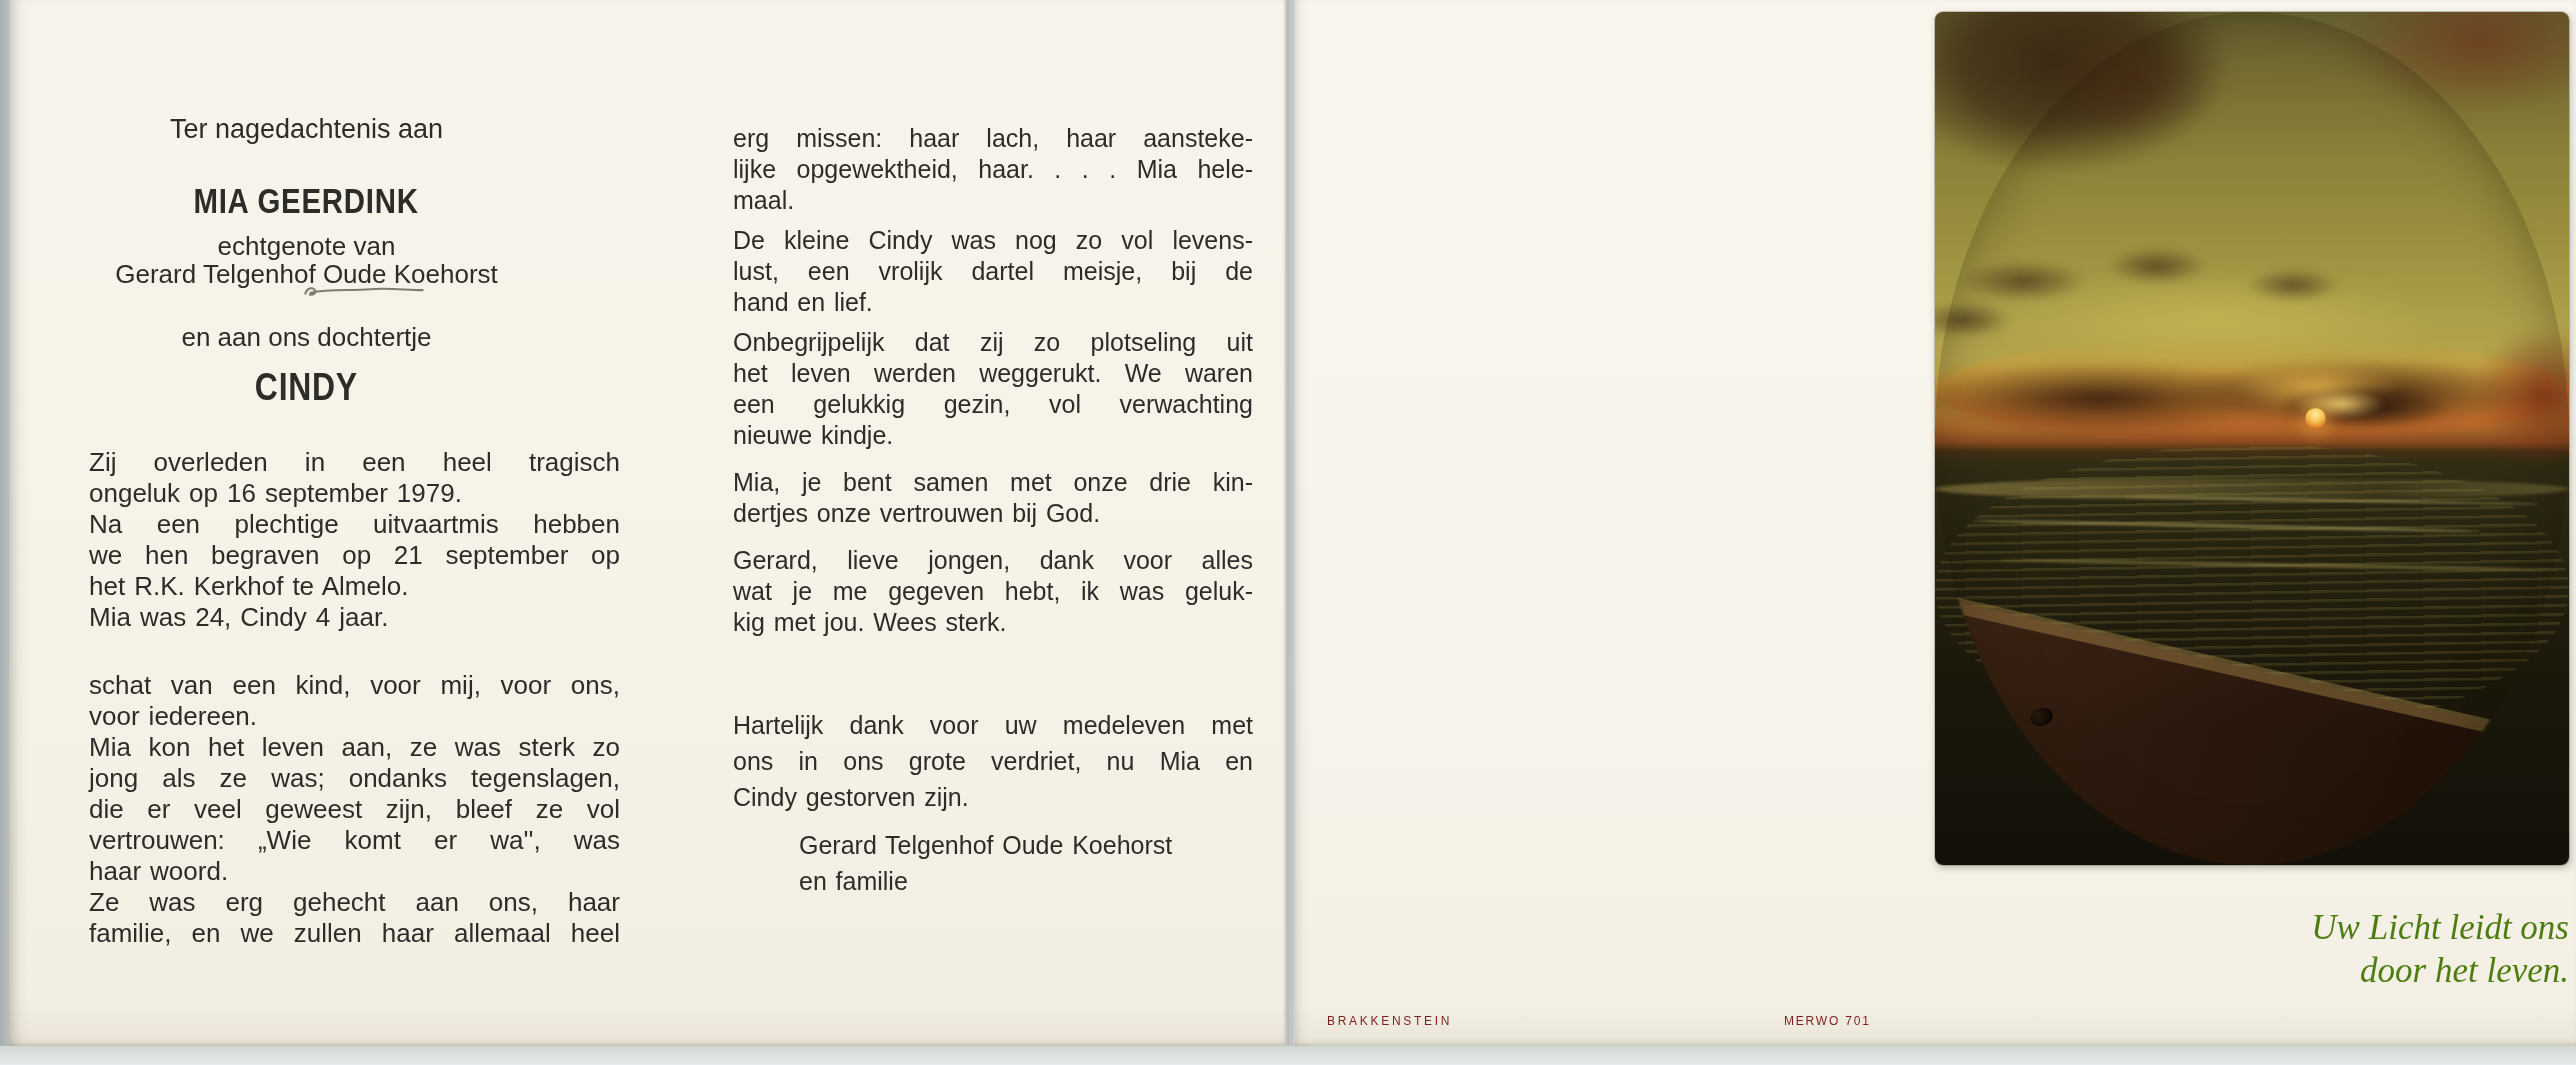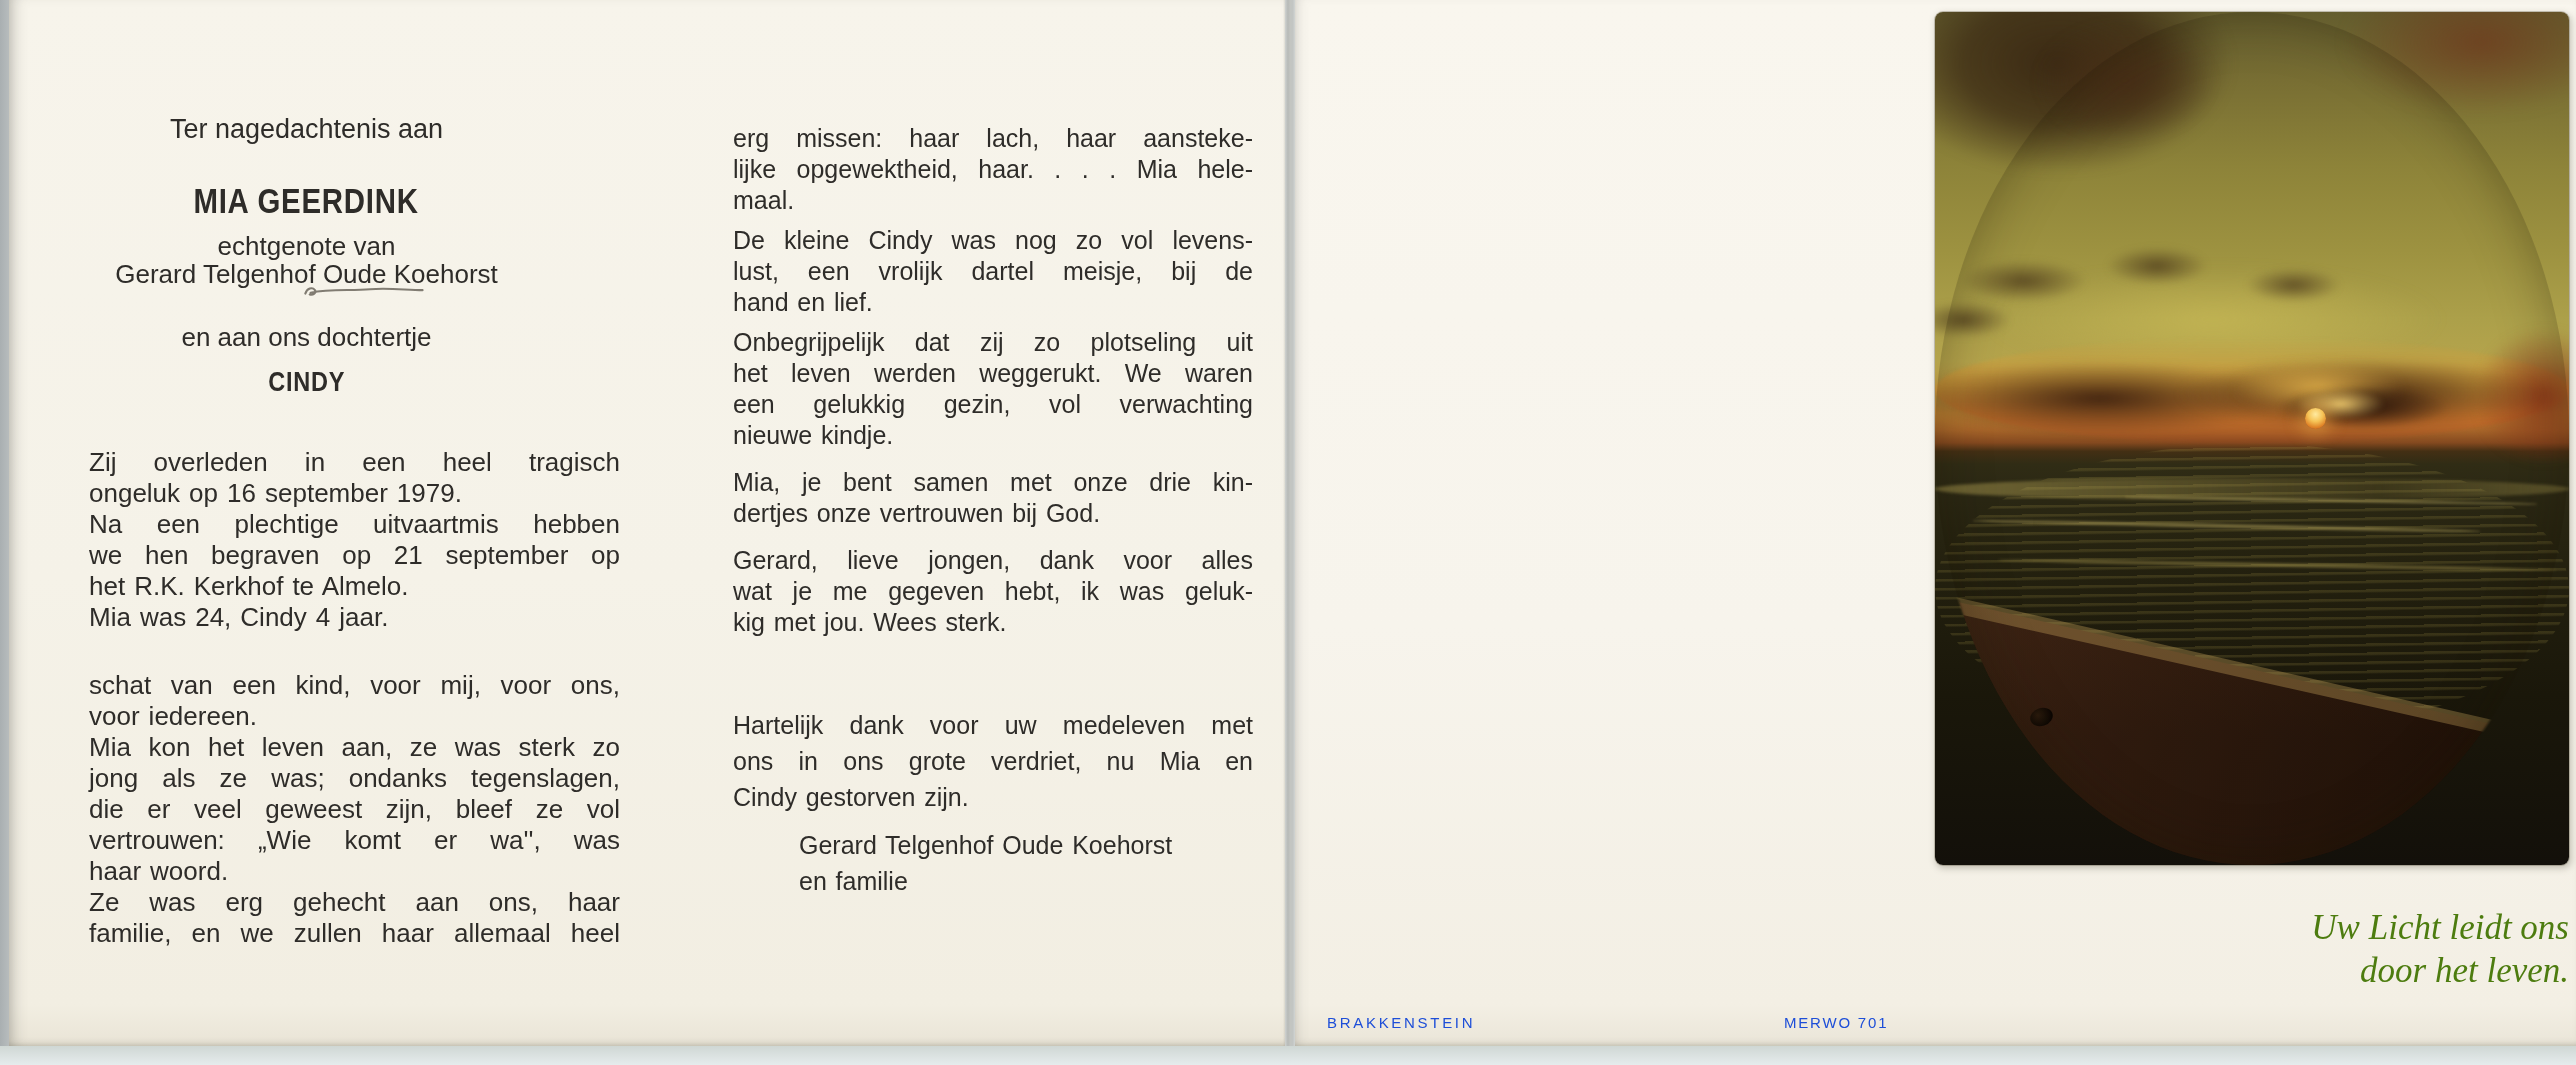--- a/index.html
+++ b/index.html
@@ -26,39 +26,39 @@
 
   
   .heading{position:absolute;left:89px;top:0;width:417px;text-align:center;}
   .h-line{position:absolute;left:0;width:417px;text-align:center;white-space:nowrap;}
   .h-intro{top:114px;font-size:27px;}
   .h-name {top:181px;font-size:35px;font-weight:700;letter-spacing:0.9px;}
   .h-name span,.h-name2 span{display:inline-block;transform:scaleX(.84);transform-origin:center;}
   .h-sub  {top:231px;font-size:26px;}
   .h-sub2 {top:259px;font-size:26px;}
   .h-sub3 {top:322px;font-size:26px;}
-  .h-name2{top:366px;font-size:28px;font-weight:700;letter-spacing:0.9px;}
+  .h-name2{top:366px;font-size:38px;font-weight:700;letter-spacing:0.9px;}
   .pen-underline{position:absolute;left:201px;top:284px;width:129px;height:14px;opacity:.8;}
 
   
   .col{position:absolute;font-size:26px;line-height:31px;word-spacing:1.8px;}
   .col1{left:80px;top:447px;width:531px;}
   .col2{left:724px;top:123px;width:520px;font-size:25px;line-height:31px;}
   .tline{text-align:justify;text-align-last:justify;}
   .tline.last{text-align-last:left;}
   .para{margin:0;}
   .mb10{margin-bottom:9px;}
   .mb18{margin-bottom:16px;}
   .gap-top{margin-top:37px;}
   .thanks{margin-top:69px;line-height:36px;}
   .sig{margin-top:12.4px;line-height:36px;padding-left:66px;}
   .sig .tline{text-align:left;text-align-last:left;}
 
   
-  .credit{position:absolute;top:1014px;font-size:15px;letter-spacing:2.7px;color:#1d4ed8;white-space:nowrap;text-align:center;}
+  .credit{position:absolute;top:1014px;font-size:12px;letter-spacing:2.7px;color:#7f1d1d;white-space:nowrap;text-align:center;}
   .credit-left{left:1327px;}
   .credit-right{left:1784px;letter-spacing:1.8px;}
 
   
   .photo{position:absolute;left:1935px;top:12.4px;width:634px;height:853px;border-radius:8px;overflow:hidden;
          background:linear-gradient(180deg,
            #645d2e 0%, #786e33 8%, #8d8339 18%, #9d9240 28%, #aca04a 36%,
            #b5a44c 41%, #bb9742 44.5%, #c08434 47%, #a8662a 49%, #84491f 50.5%,
            #432f14 51.5%, #302c15 53%, #2b2814 56%, #262310 62%, #201d0d 70%,
            #1a170a 80%, #13100a 100%);

